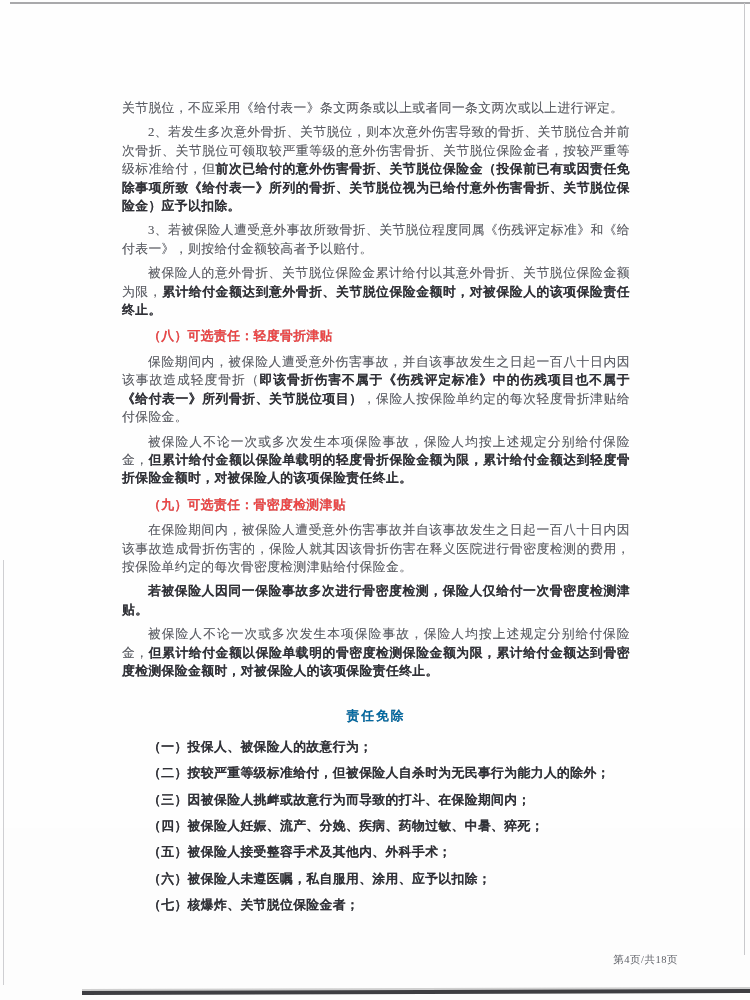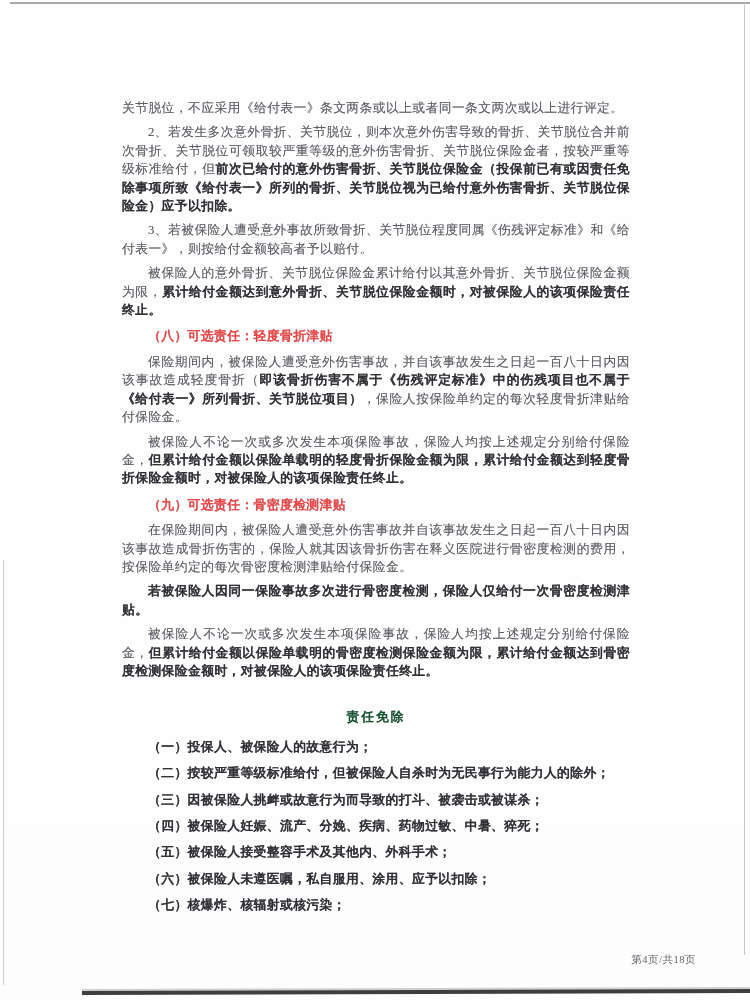--- a/index.html
+++ b/index.html
@@ -43,27 +43,28 @@
     text-shadow: 0 0 0.5px rgba(110,110,115,0.55);
   }
   .content p { margin: 0 0 6px 0; }
   p.ind { text-indent: 26px; }
   .b, p.bold { font-weight: bold; color: #303137; text-shadow: 0 0 0.5px rgba(48,49,55,0.6); }
   p.head {
     font-weight: bold; color: #ef4444;
     text-indent: 26px; margin: 8px 0 7px 0;
   }
   p.sect {
-    text-align: center; font-weight: bold; color: #14532d;
+    text-align: center; font-weight: bold; color: #0369a1;
     text-indent: 0; letter-spacing: 2px;
     margin: 28px 0 11px 0;
+    font-family: Liberation Mono, monospace;
   }
   p.li { text-indent: 26px; margin: 0 9px 8px 0; }
   .footer {
-    position: absolute; top: 953px; right: 54px;
+    position: absolute; top: 953px; right: 72px;
     font-size: 10.5px; color: #5d5f66; letter-spacing: 0.5px;
   }
 </style>
 </head>
 <body>
 
 <div class="page">
 
   <div class="scan-top"></div>
   <div class="scan-right"></div>
@@ -92,23 +93,23 @@
 
     <p class="ind bold"><span>若被保险人因同一保险事故多次进行骨密度检测，保险人仅给付一次骨密度检测津贴。</span></p>
 
     <p class="ind"><span>被保险人不论一次或多次发生本项保险事故，保险人均按上述规定分别给付保险金，</span><span class="b">但累计给付金额以保险单载明的骨密度检测保险金额为限，累计给付金额达到骨密度检测保险金额时，对被保险人的该项保险责任终止。</span></p>
 
     <p class="sect"><span>责任免除</span></p>
 
 
     <p class="li bold"><span>（一）投保人、被保险人的故意行为；</span></p>
     <p class="li bold"><span>（二）按较严重等级标准给付，但被保险人自杀时为无民事行为能力人的除外；</span></p>
-    <p class="li bold"><span>（三）因被保险人挑衅或故意行为而导致的打斗、被袭击或被谋杀；</span></p>
+    <p class="li bold"><span>（三）因被保险人挑衅或故意行为而导致的打斗、在保险期间内；</span></p>
     <p class="li bold"><span>（四）被保险人妊娠、流产、分娩、疾病、药物过敏、中暑、猝死；</span></p>
     <p class="li bold"><span>（五）被保险人接受整容手术及其他内、外科手术；</span></p>
     <p class="li bold"><span>（六）被保险人未遵医嘱，私自服用、涂用、应予以扣除；</span></p>
-    <p class="li bold"><span>（七）核爆炸、核辐射或核污染；</span></p>
+    <p class="li bold"><span>（七）核爆炸、关节脱位保险金者；</span></p>
 
   </div>
 
   <div class="footer">第4页/共18页</div>
 
 </div>
 
 </body></html>

